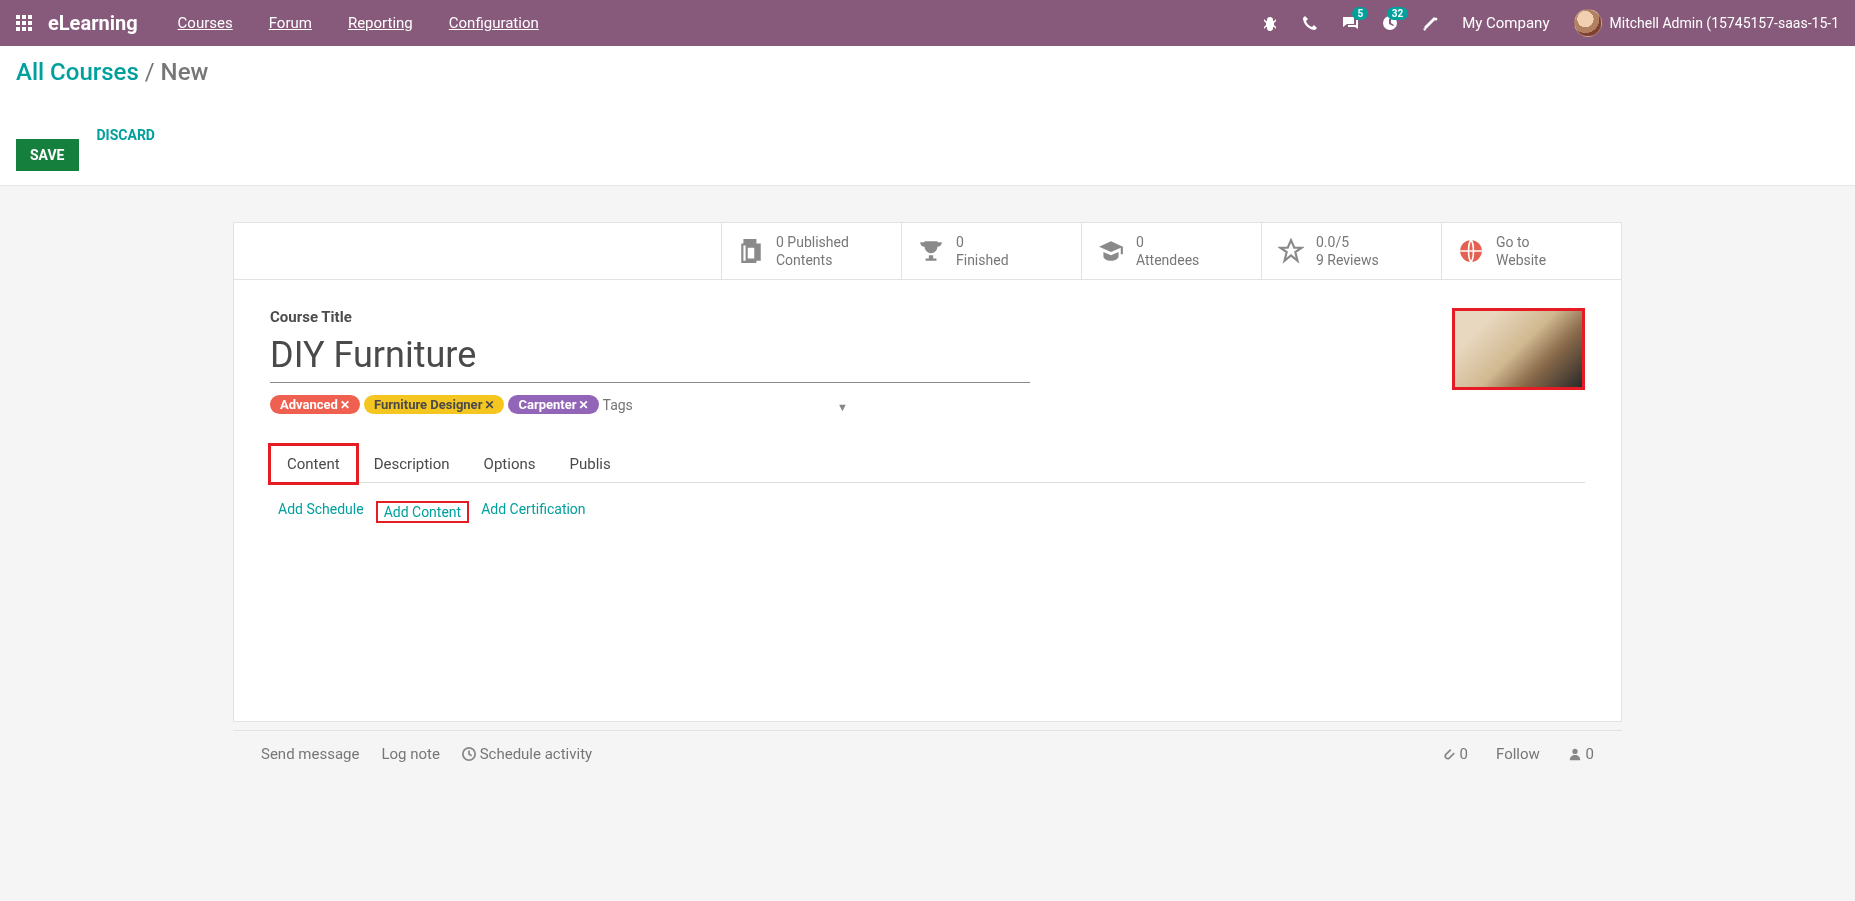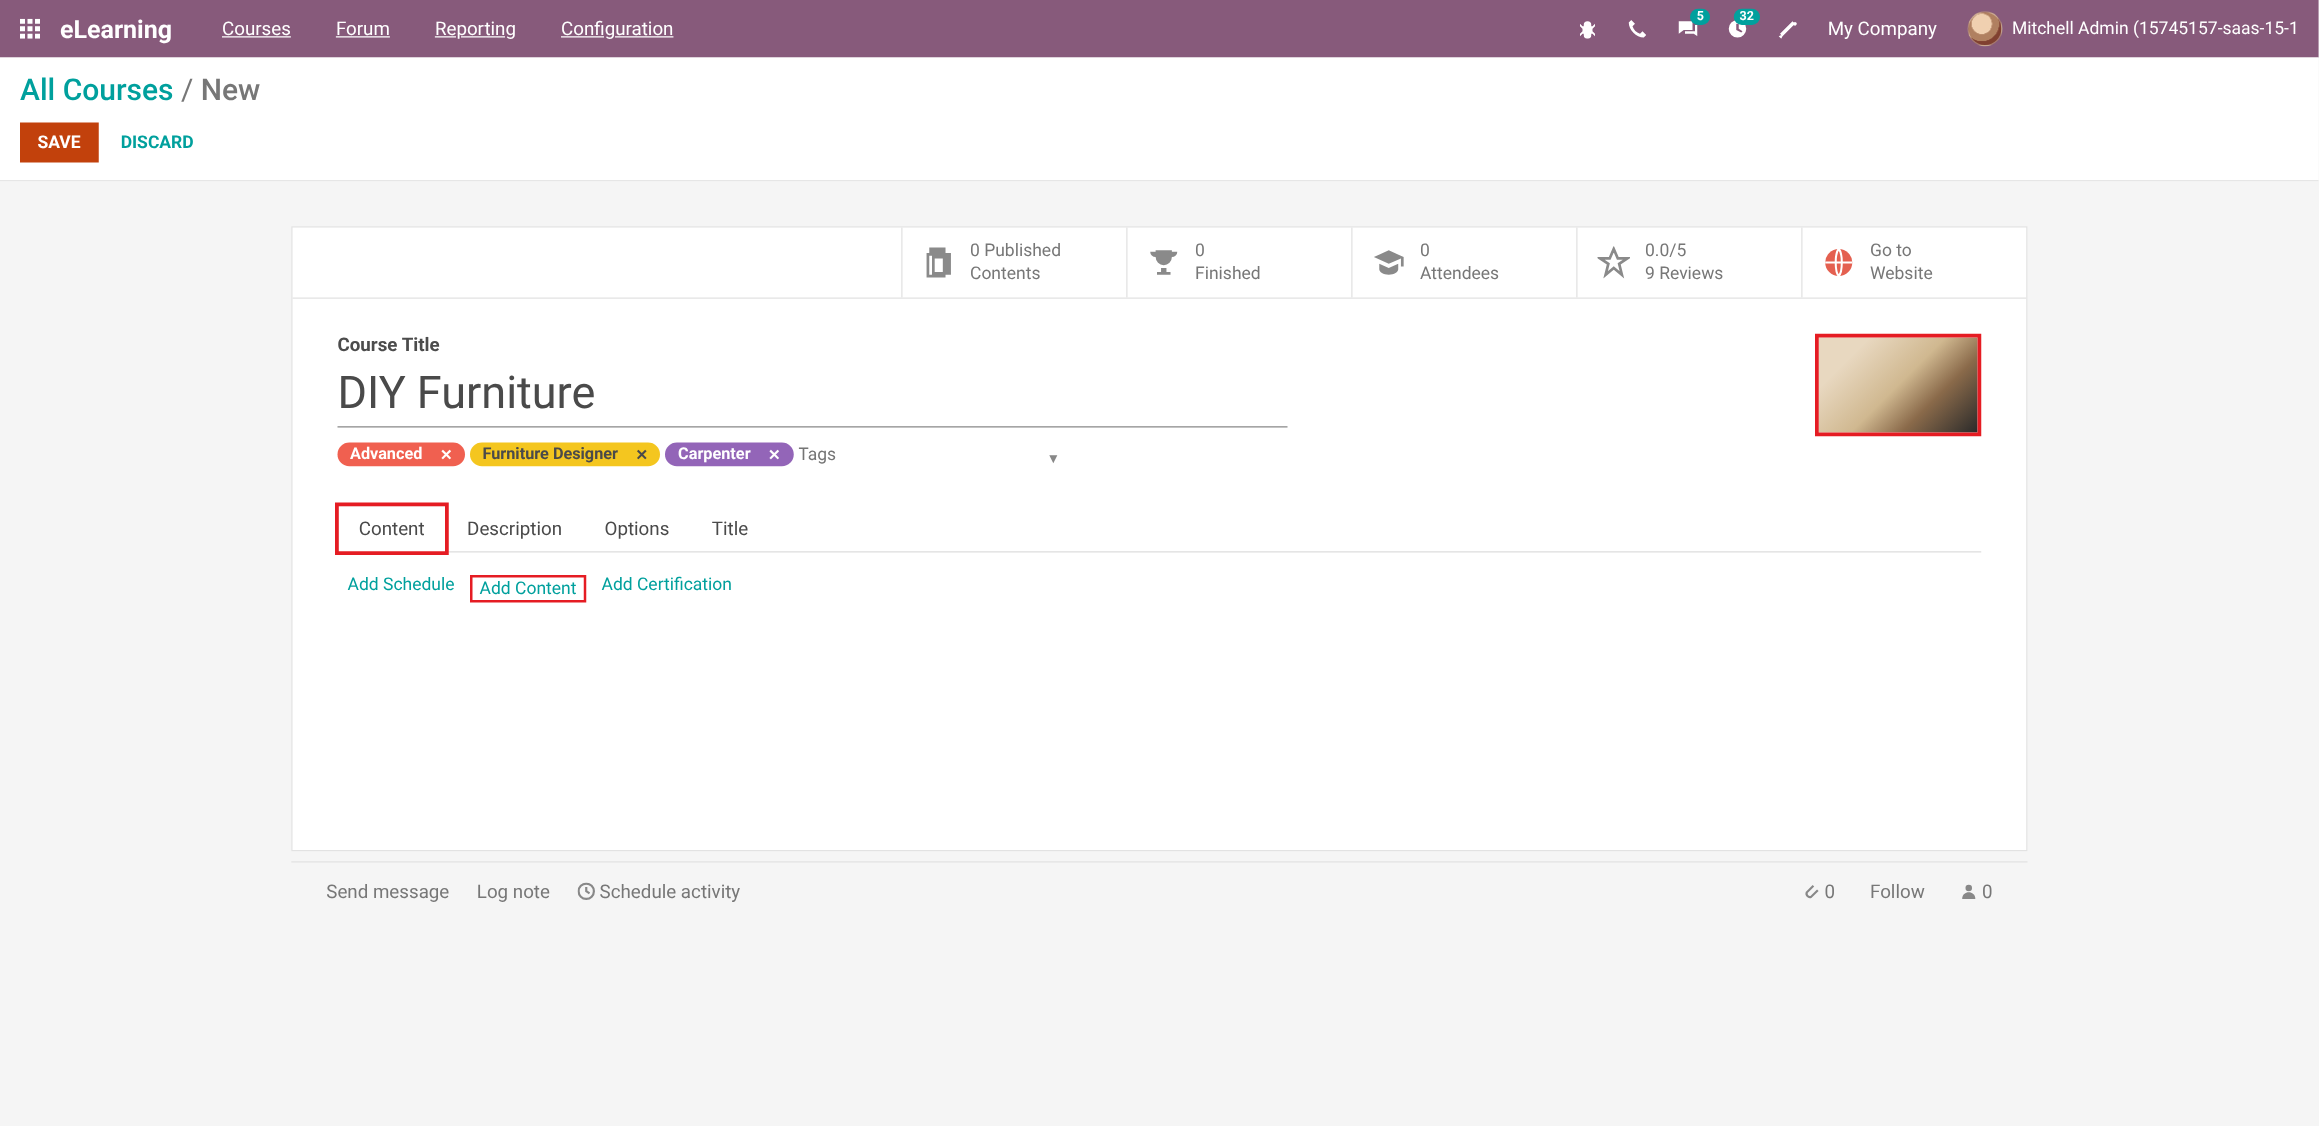--- a/index.html
+++ b/index.html
@@ -15,36 +15,36 @@
 .sys-icon svg { width: 16px; height: 16px; fill: #fff; }
 .badge { position: absolute; top: -8px; right: -10px; background: #00a09d; color: #fff; font-size: 10px; border-radius: 30px; padding: 1px 5px; font-weight: bold; }
 .user-block { display: flex; align-items: center; gap: 8px; cursor: pointer; }
 .avatar { width: 28px; height: 28px; border-radius: 50%; background: radial-gradient(circle at 40% 35%, #f0d0b0 35%, #b08060 36% 60%, #804030 61%); border: 1px solid rgba(255,255,255,.3); }
 .content-header { background: #fff; padding: 12px 2px 14px 16px; border-bottom: 1px solid #e6e6e6; }
 .breadcrumb { font-size: 24px; margin-bottom: 12px; }
 .breadcrumb .link { color: #00a09d; cursor: pointer; font-weight: 500; }
 .breadcrumb .sep { color: #777; }
 .breadcrumb .current { color: #777; font-weight: 500; }
 .actions { display: flex; gap: 12px; align-items: center; }
-.btn-save { background: #c2410c; color: #fff; border: none; padding: 8px 14px; font-weight: bold; font-size: 14px; cursor: pointer; }
+.btn-save { background: #15803d; color: #fff; border: none; padding: 8px 14px; font-weight: bold; font-size: 14px; cursor: pointer; margin-top: 41px; }
 .btn-discard { background: none; border: none; color: #00a09d; font-weight: bold; font-size: 14px; cursor: pointer; padding: 8px 6px; }
 .page-body { max-width: 1445px; margin: 20px auto 0 auto; padding: 16px 28px; }
 .form-sheet { background: #fff; border: 1px solid #e2e2e2; }
 .stat-buttons { display: flex; justify-content: flex-end; border-bottom: 1px solid #e2e2e2; }
 .stat-btn { border-left: 1px solid #e2e2e2; padding: 10px 16px; min-width: 180px; display: flex; align-items: center; gap: 12px; cursor: pointer; }
 .stat-btn svg { width: 26px; height: 26px; fill: #8a8a8a; flex-shrink: 0; }
 .stat-text { color: #777; font-size: 14px; line-height: 1.3; }
 .sheet-content { padding: 28px 36px 10px 36px; position: relative; }
 .title-row { display: flex; justify-content: space-between; align-items: flex-start; gap: 24px; }
 .title-left { flex: 1; max-width: 760px; }
 .course-label { font-size: 15px; font-weight: bold; margin-bottom: 4px; }
 .course-title-input { border: none; border-bottom: 1px solid #888; font-size: 36px; color: #4a4a4a; width: 100%; padding: 4px 0 6px 0; outline: none; }
 .image-box { width: 133px; height: 82px; border: 3px solid #e51c23; background: linear-gradient(135deg,#e8d8c0 20%,#d0b890 50%,#8a6a4a 70%,#2a2a2a 100%); cursor: pointer; }
 .tags-row { margin-top: 12px; display: flex; align-items: center; gap: 4px; flex-wrap: wrap; border-bottom: 1px solid transparent; max-width: 580px; position: relative; }
-.tag { display: inline-flex; align-items: center; gap: 12px; color: #fff; border-radius: 30px; padding: 2px 10px; font-size: 13px; font-weight: bold; }
+.tag { display: inline-flex; align-items: center; gap: 0; color: #fff; border-radius: 30px; padding: 2px 10px; font-size: 13px; font-weight: bold; }
 .tag-red { background: #f06050; }
 .tag-yellow { background: #f4c61f; color: #4a4a4a; }
 .tag-purple { background: #9365b8; }
 .tag .x { cursor: pointer; font-size: 12px; margin-left: 2px; }
 .tags-input { border: none; outline: none; font-size: 14px; color: #aaa; flex: 1; min-width: 50px; }
 .tags-caret { color: #888; font-size: 11px; cursor: pointer; position: absolute; right: 2px; top: 6px; }
 .tabs { display: flex; margin-top: 30px; border-bottom: 1px solid #ddd; }
 .tab { padding: 9px 16px; border: 1px solid transparent; border-bottom: none; color: #4a4a4a; cursor: pointer; font-size: 15px; }
 .tab.active { border-color: #ddd; border-bottom: 1px solid #fff; margin-bottom: -1px; background: #fff; }
 .tab.highlight { outline: 3px solid #e51c23; outline-offset: -1px; }
@@ -211,21 +211,21 @@
             <span class="tags-caret">▼</span>
           </div>
         </div>
         <div class="image-box"></div>
       </div>
 
       <div class="tabs">
         <div class="tab active highlight">Content</div>
         <div class="tab">Description</div>
         <div class="tab">Options</div>
-        <div class="tab">Title</div>
+        <div class="tab">Publis</div>
       </div>
     </div>
 
     <div class="table-wrap">
       <div class="add-row">
         <span class="add-link">Add Schedule</span>
         <span class="add-highlight"><span class="add-link">Add Content</span></span>
         <span class="add-link">Add Certification</span>
       </div>
       <div class="spacer"></div>

